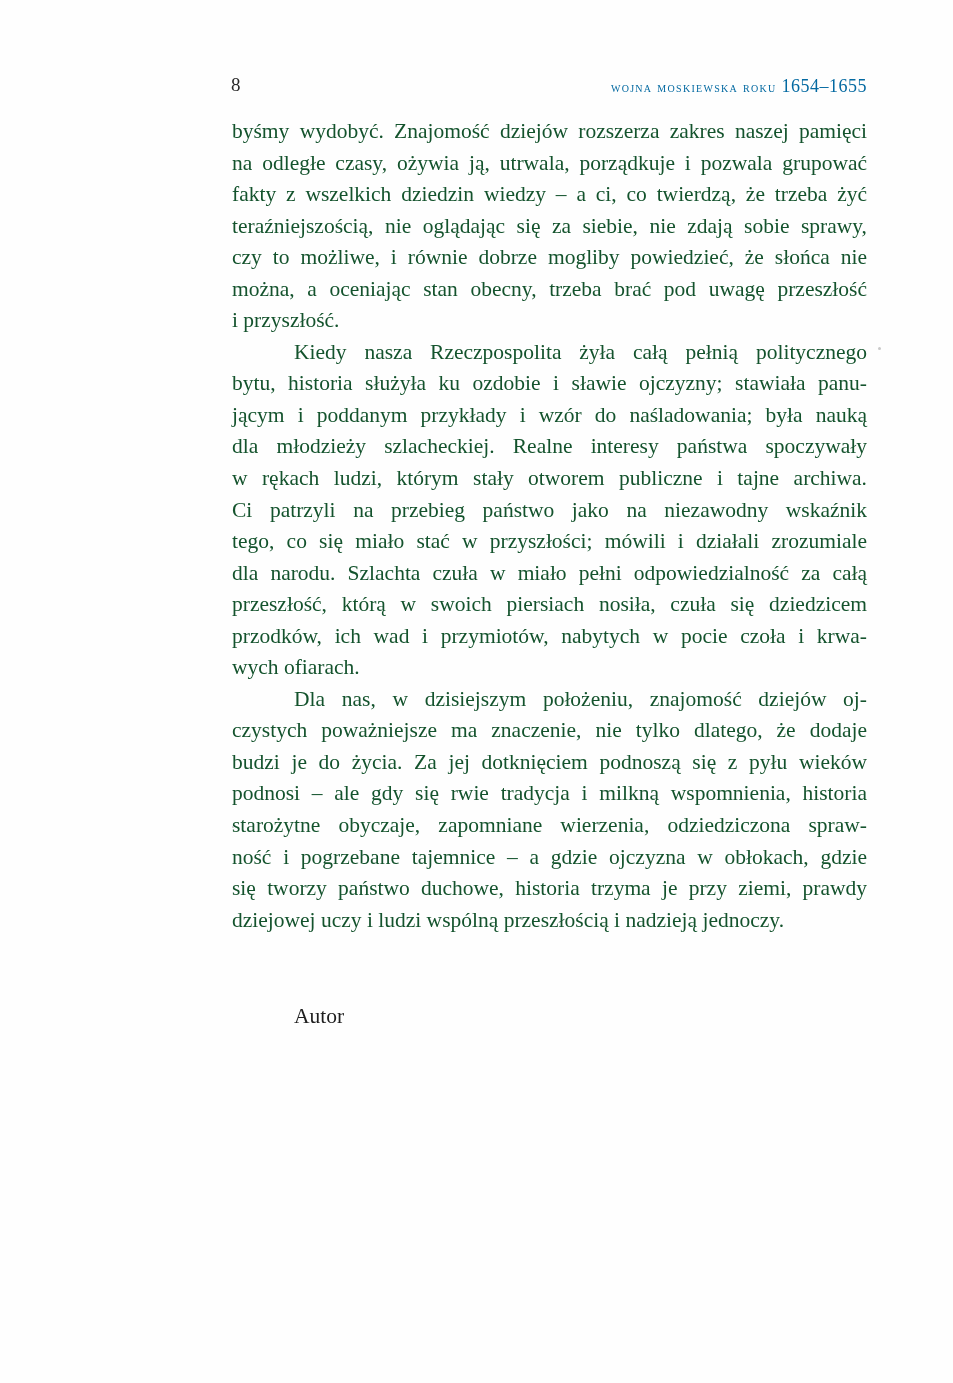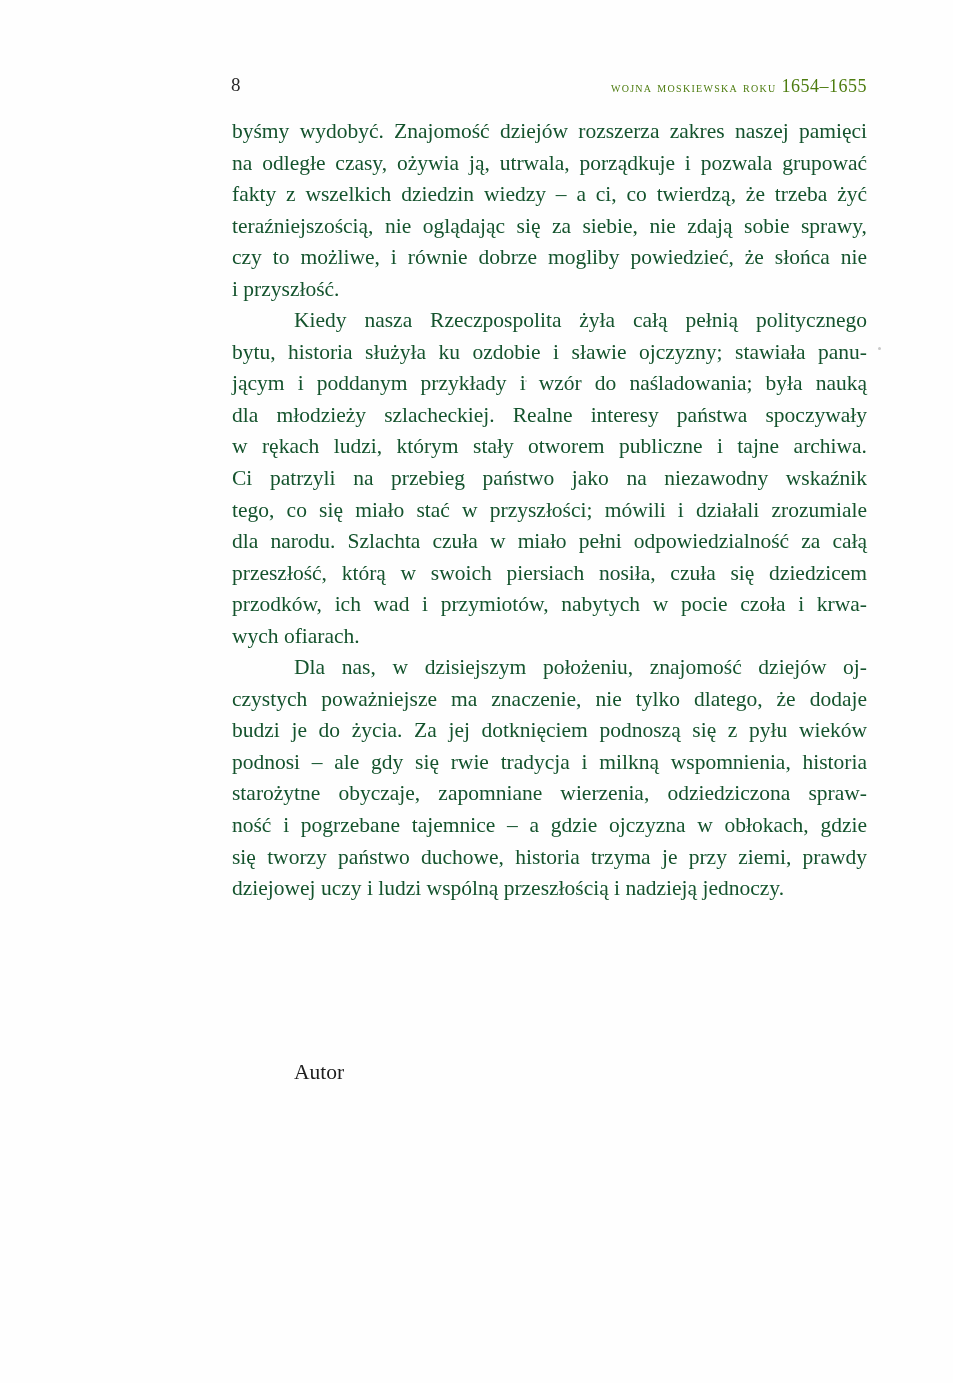--- a/index.html
+++ b/index.html
@@ -36,21 +36,21 @@
       color: #2a2a2a;
     }
     .running-title {
       position: absolute;
       right: 0;
       top: 2px;
       font-size: 14.5px;
       letter-spacing: 1.3px;
       font-variant: small-caps;
       text-transform: lowercase;
-      color: #4d7c0f;
+      color: #0369a1;
       text-align: right;
     }
     .running-title .num {
       font-variant: normal;
       text-transform: none;
       font-size: 18px;
       letter-spacing: 0.5px;
     }
     .body-text {
       position: absolute;
@@ -71,21 +71,21 @@
     .line.last {
       text-align-last: left;
     }
     .line.indent {
       padding-left: 62px;
       box-sizing: border-box;
     }
     .signature {
       position: absolute;
       left: 294px;
-      top: 1060px;
+      top: 1004px;
       font-size: 21.5px;
       color: #1e1e1e;
     }
     .speck {
       position: absolute;
       background: #c9c9c9;
       border-radius: 50%;
     }
   </style>
 </head>
@@ -100,20 +100,21 @@
 
   <div class="body-text" id="body-text">
       <div>
         <span class="line">byśmy wydobyć. Znajomość dziejów rozszerza zakres naszej pamięci</span>
         <span class="line">na odległe czasy, ożywia ją, utrwala, porządkuje i pozwala grupować</span>
         <span class="line">fakty z wszelkich dziedzin wiedzy – a ci, co twierdzą, że trzeba żyć</span>
         <span class="line">teraźniejszością, nie oglądając się za siebie, nie zdają sobie sprawy,</span>
         <span class="line">czy to możliwe, i równie dobrze mogliby powiedzieć, że słońca nie</span>
       </div>
       <div>
+        <span class="line">można, a oceniając stan obecny, trzeba brać pod uwagę przeszłość</span>
         <span class="line last">i przyszłość.</span>
       </div>
       <div>
         <span class="line indent">Kiedy nasza Rzeczpospolita żyła całą pełnią politycznego</span>
         <span class="line">bytu, historia służyła ku ozdobie i sławie ojczyzny; stawiała panu-</span>
         <span class="line">jącym i poddanym przykłady i wzór do naśladowania; była nauką</span>
         <span class="line">dla młodzieży szlacheckiej. Realne interesy państwa spoczywały</span>
         <span class="line">w rękach ludzi, którym stały otworem publiczne i tajne archiwa.</span>
         <span class="line">Ci patrzyli na przebieg państwo jako na niezawodny wskaźnik</span>
         <span class="line">tego, co się miało stać w przyszłości; mówili i działali zrozumiale</span>

